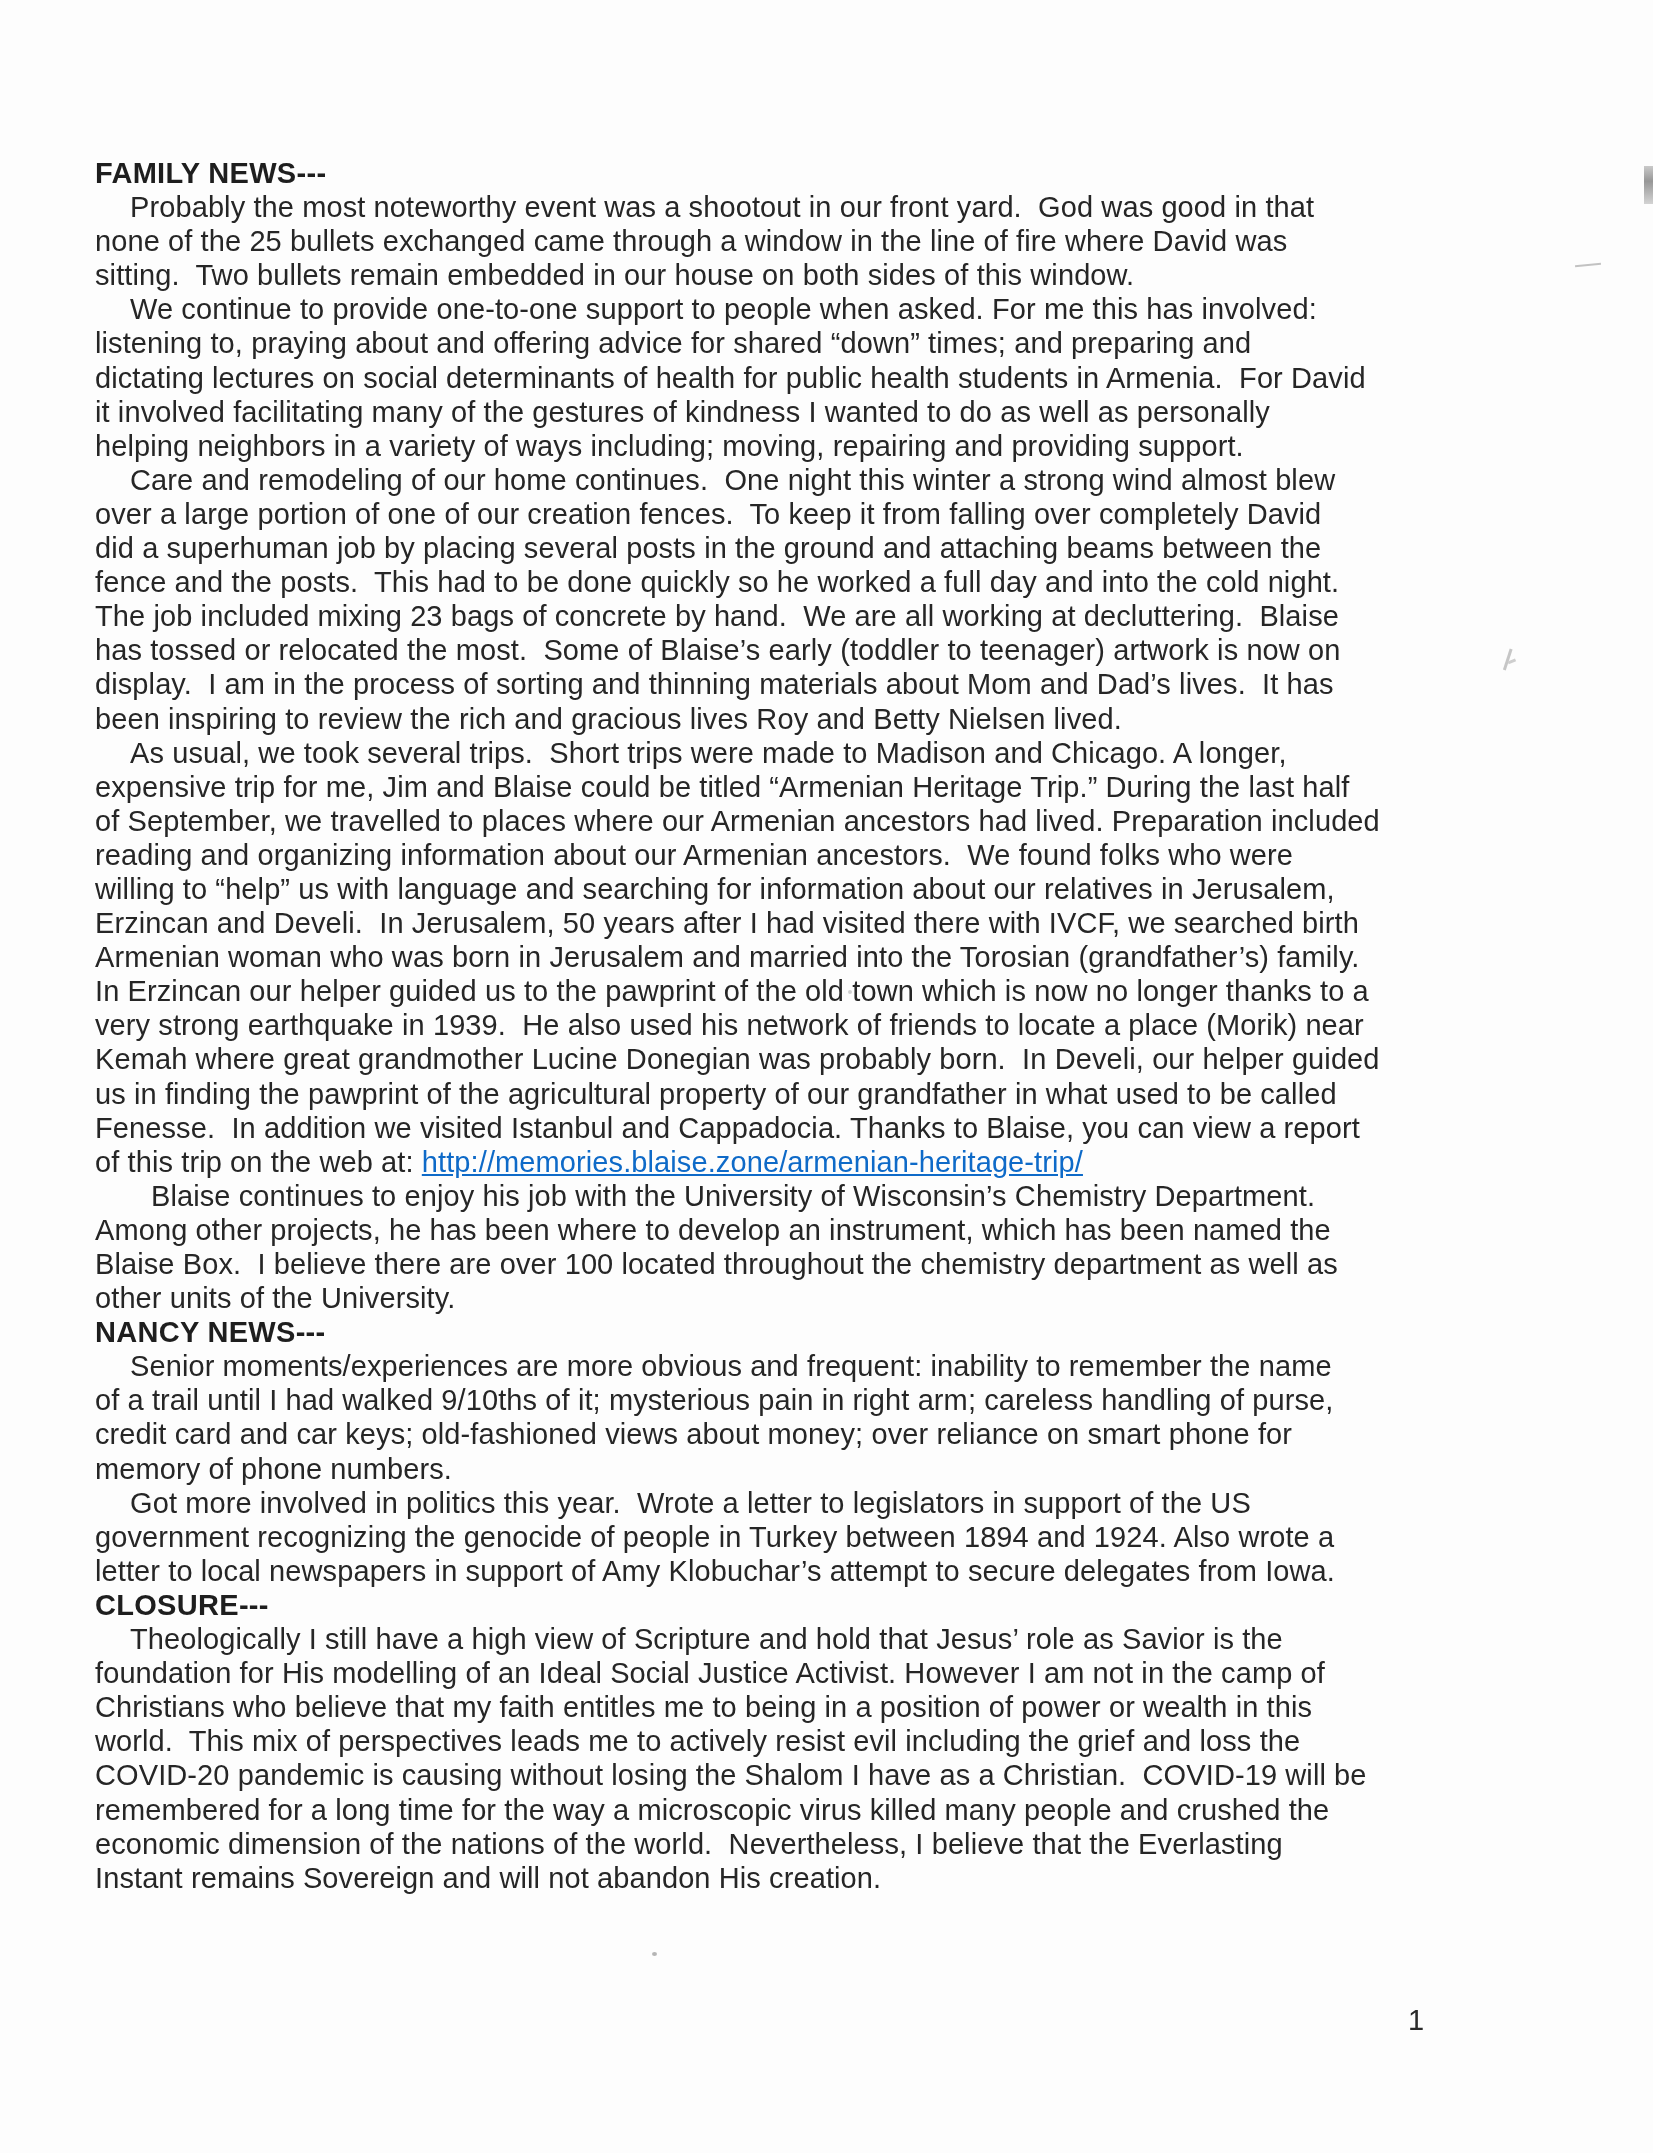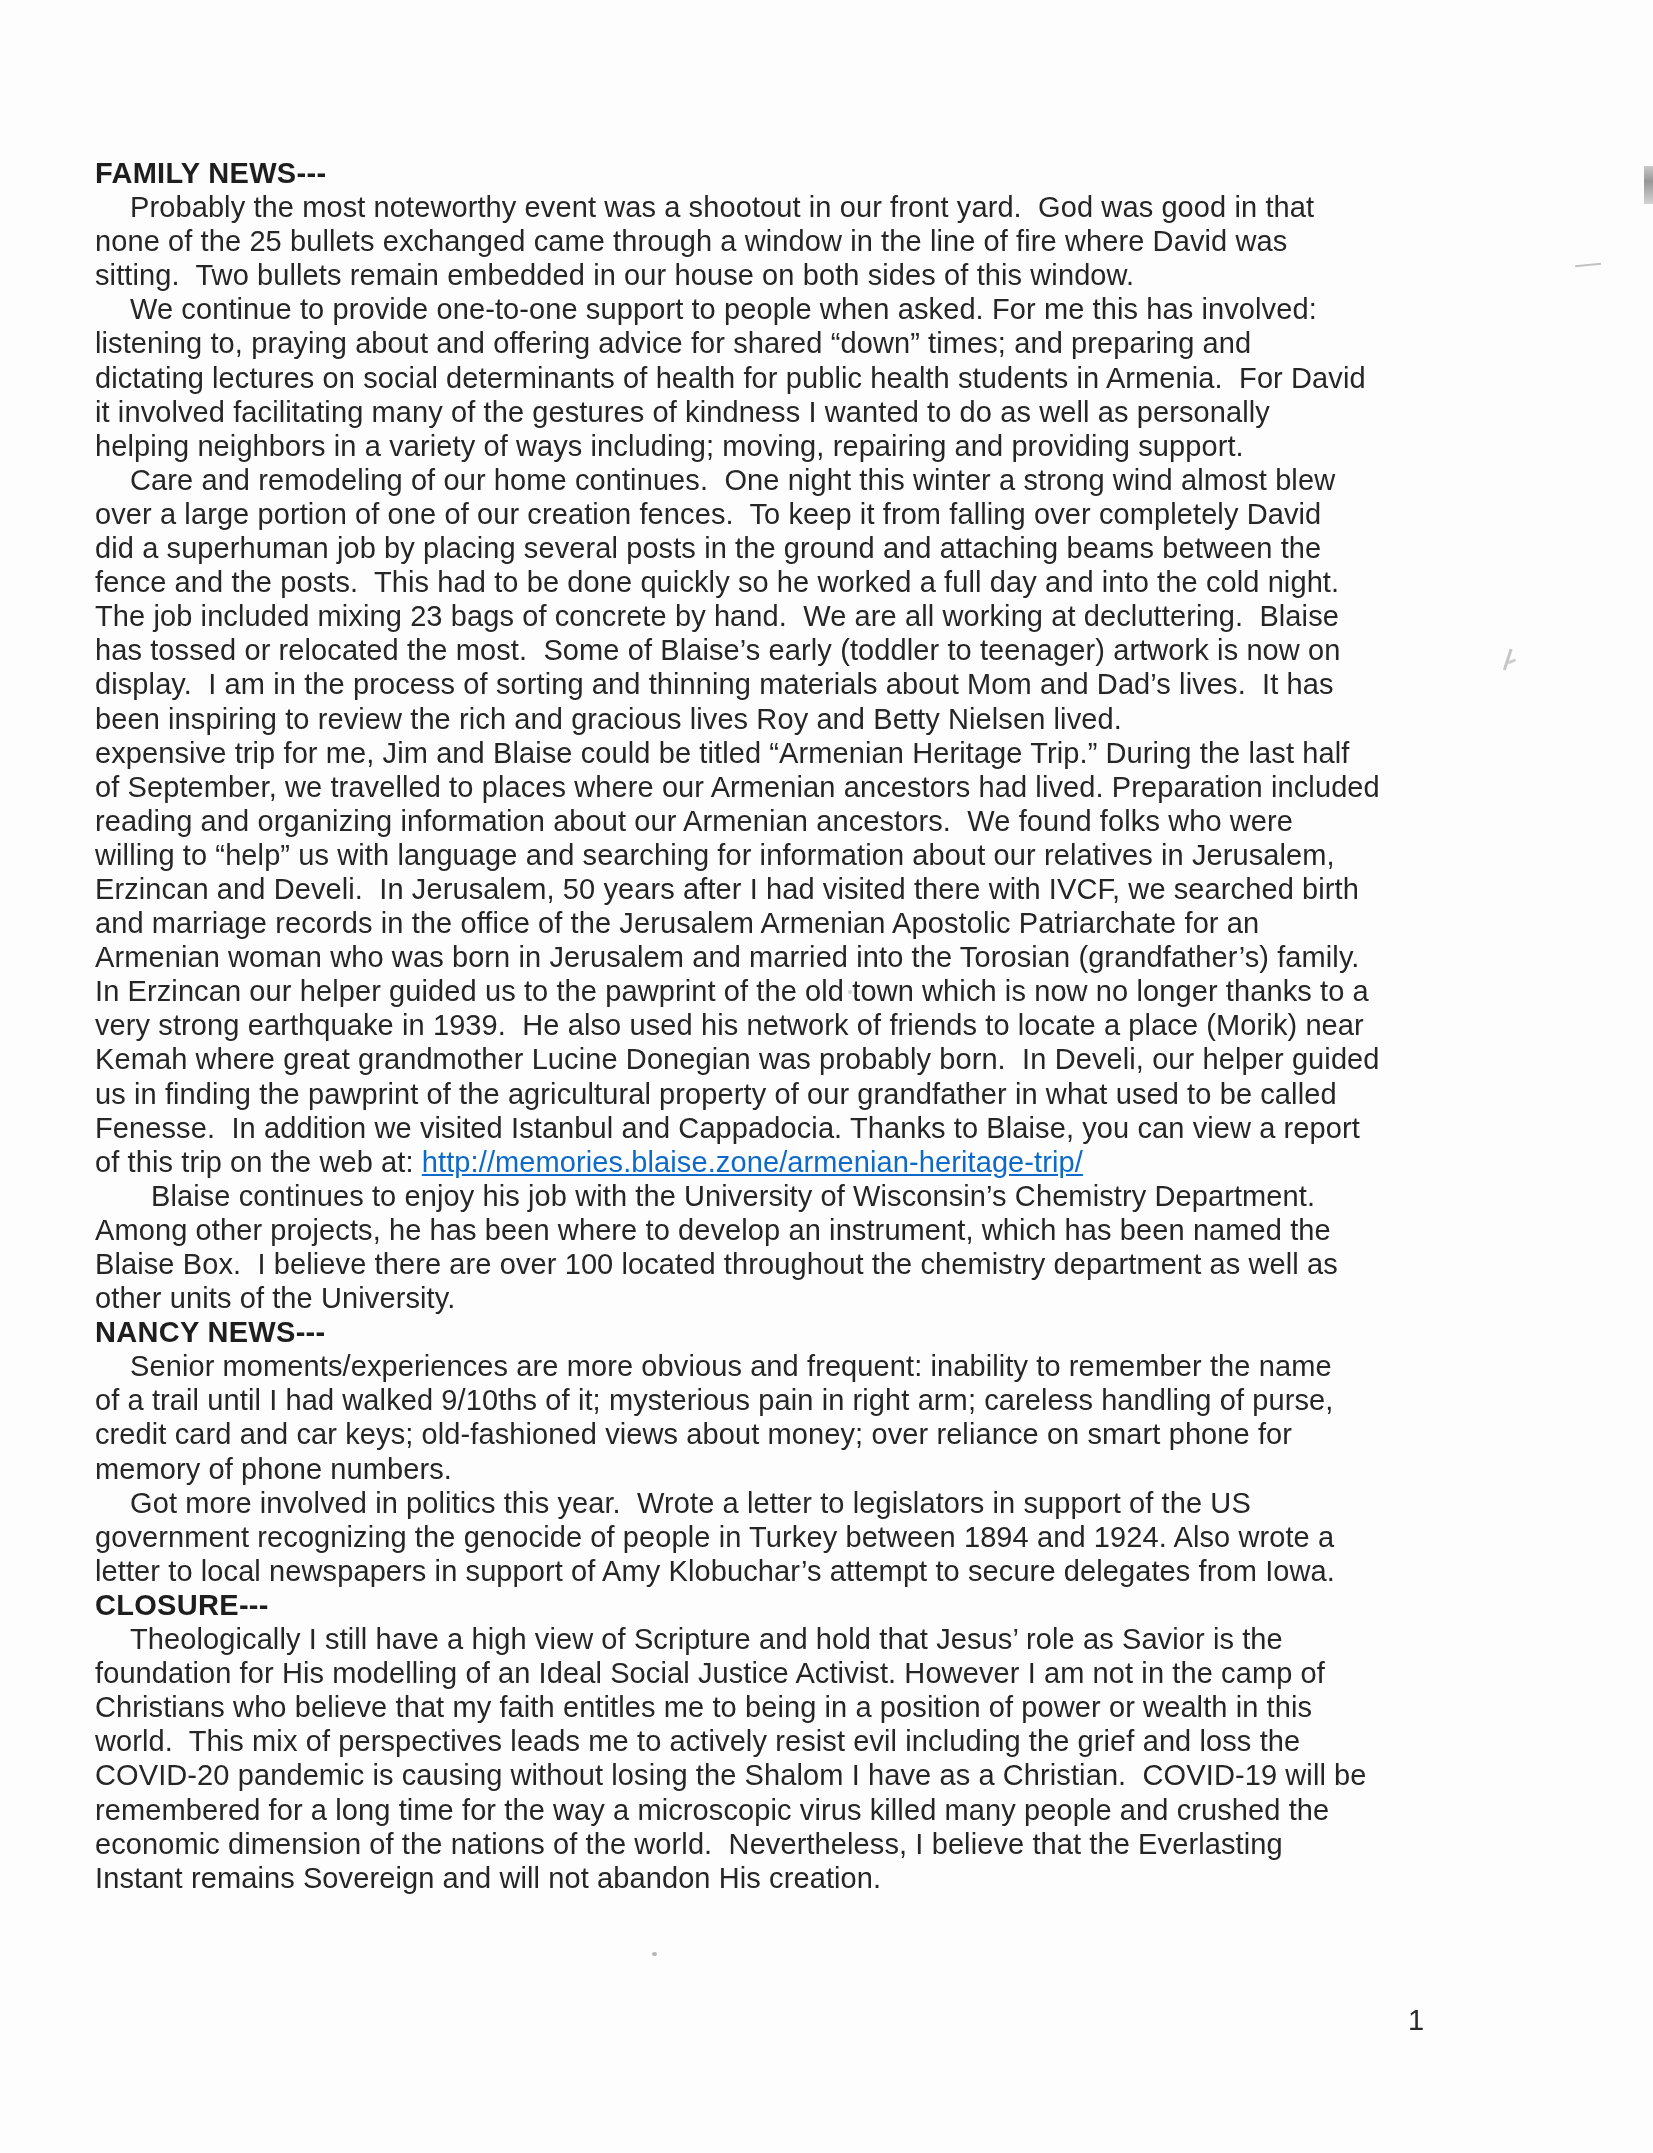--- a/index.html
+++ b/index.html
@@ -76,26 +76,26 @@
       <div class="line">it involved facilitating many of the gestures of kindness I wanted to do as well as personally</div>
       <div class="line">helping neighbors in a variety of ways including; moving, repairing and providing support.</div>
       <div class="line indent">Care and remodeling of our home continues.  One night this winter a strong wind almost blew</div>
       <div class="line">over a large portion of one of our creation fences.  To keep it from falling over completely David</div>
       <div class="line">did a superhuman job by placing several posts in the ground and attaching beams between the</div>
       <div class="line">fence and the posts.  This had to be done quickly so he worked a full day and into the cold night.</div>
       <div class="line">The job included mixing 23 bags of concrete by hand.  We are all working at decluttering.  Blaise</div>
       <div class="line">has tossed or relocated the most.  Some of Blaise’s early (toddler to teenager) artwork is now on</div>
       <div class="line">display.  I am in the process of sorting and thinning materials about Mom and Dad’s lives.  It has</div>
       <div class="line">been inspiring to review the rich and gracious lives Roy and Betty Nielsen lived.</div>
+      <div class="line indent">As usual, we took several trips.  Short trips were made to Madison and Chicago. A longer,</div>
       <div class="line">expensive trip for me, Jim and Blaise could be titled “Armenian Heritage Trip.” During the last half</div>
       <div class="line">of September, we travelled to places where our Armenian ancestors had lived. Preparation included</div>
       <div class="line">reading and organizing information about our Armenian ancestors.  We found folks who were</div>
       <div class="line">willing to “help” us with language and searching for information about our relatives in Jerusalem,</div>
       <div class="line">Erzincan and Develi.  In Jerusalem, 50 years after I had visited there with IVCF, we searched birth</div>
-      <div class="line">and marriage records in the office of the Jerusalem Armenian Apostolic Patriarchate for an</div>
       <div class="line">Armenian woman who was born in Jerusalem and married into the Torosian (grandfather’s) family.</div>
       <div class="line">In Erzincan our helper guided us to the pawprint of the old town which is now no longer thanks to a</div>
       <div class="line">very strong earthquake in 1939.  He also used his network of friends to locate a place (Morik) near</div>
       <div class="line">Kemah where great grandmother Lucine Donegian was probably born.  In Develi, our helper guided</div>
       <div class="line">us in finding the pawprint of the agricultural property of our grandfather in what used to be called</div>
       <div class="line">Fenesse.  In addition we visited Istanbul and Cappadocia. Thanks to Blaise, you can view a report</div>
       <div class="line"><span>of this trip on the web at: </span><a class="link" style="color: rgb(14, 106, 200); text-decoration-color: rgb(14, 106, 200);">http://memories.blaise.zone/armenian-heritage-trip/</a></div>
       <div class="line indent-lg">Blaise continues to enjoy his job with the University of Wisconsin’s Chemistry Department.</div>
       <div class="line">Among other projects, he has been where to develop an instrument, which has been named the</div>
       <div class="line">Blaise Box.  I believe there are over 100 located throughout the chemistry department as well as</div>

